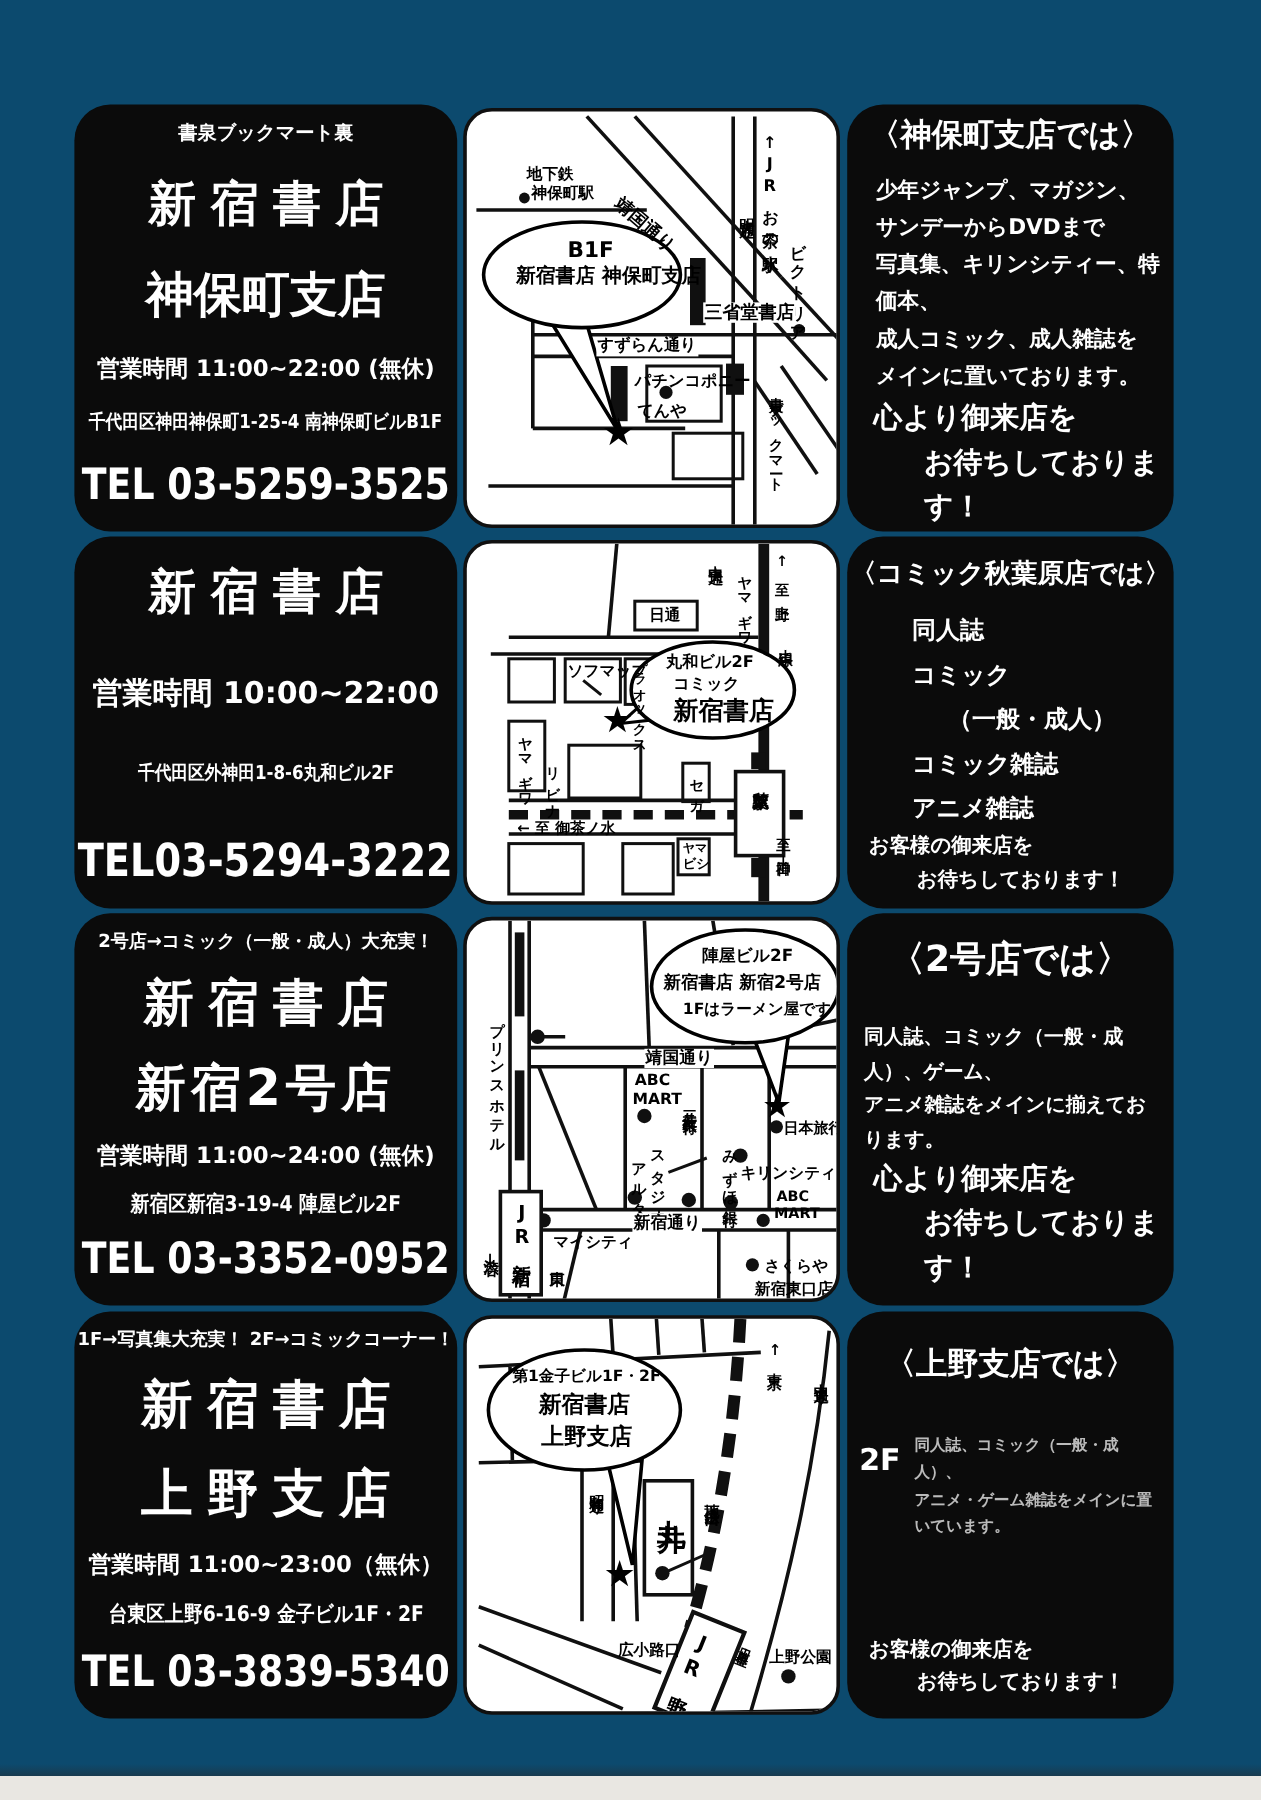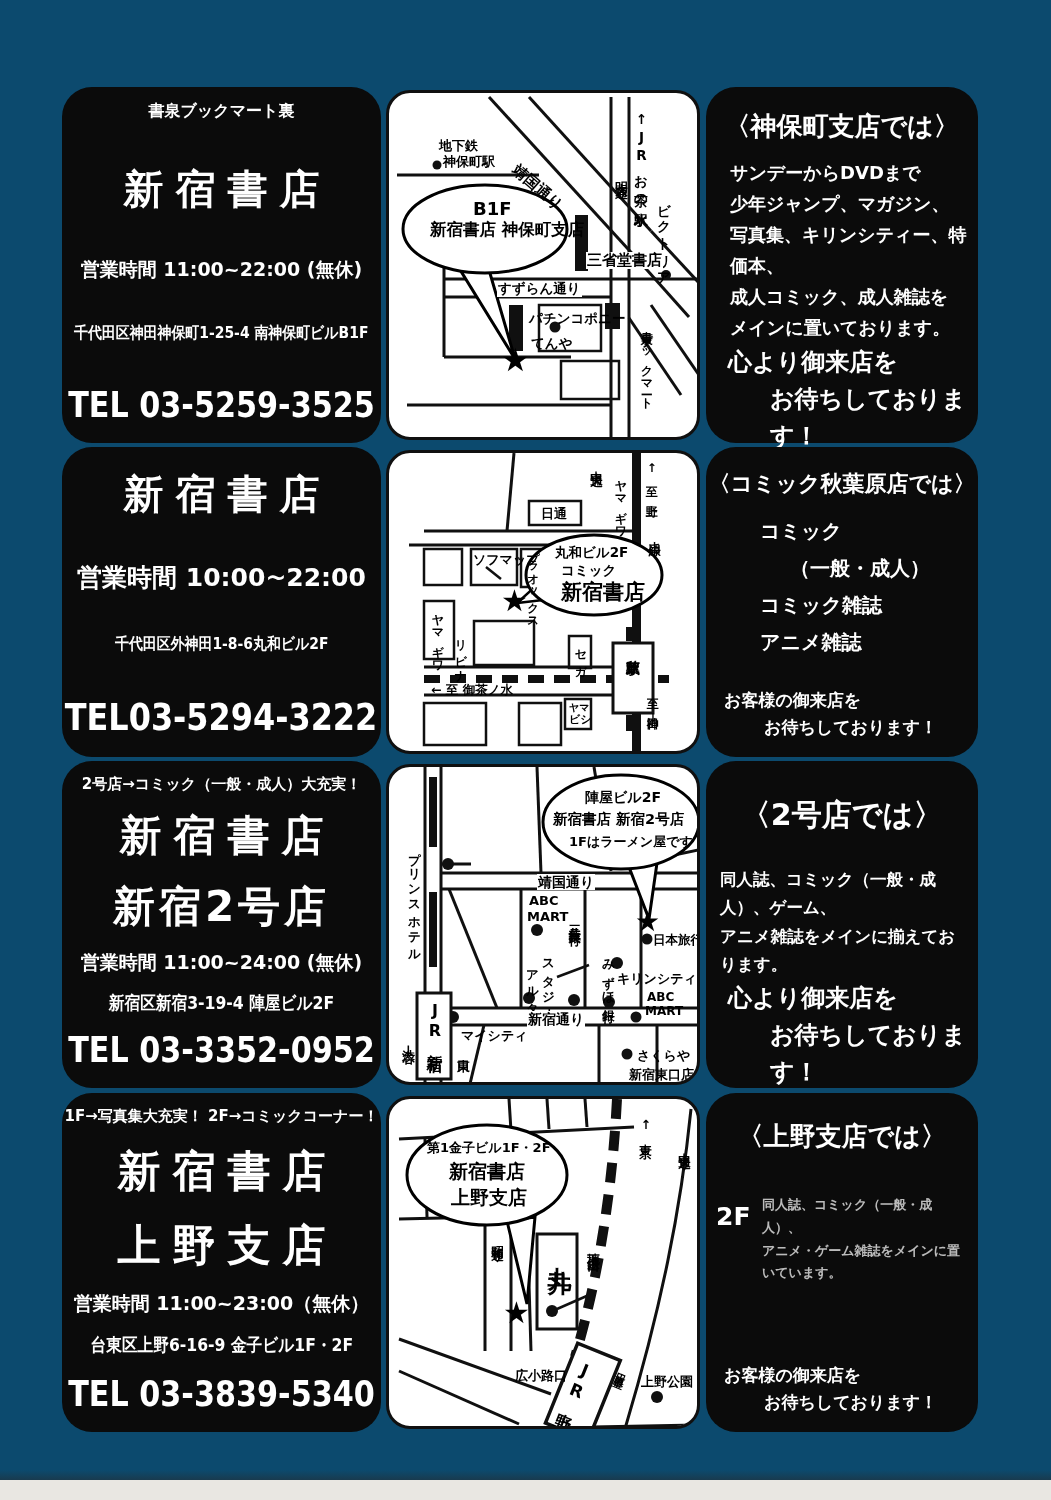--- a/index.html
+++ b/index.html
@@ -2,21 +2,21 @@
 <html><head>
 <meta charset="utf-8">
 <style>
   html,body{margin:0;padding:0;}
   body{background:#e9e7e2;font-family:"DejaVu Sans",sans-serif;}
   .page{position:relative;width:1051px;height:1480px;background:#0c4a6e;overflow:hidden;}
   .scan-edge{position:absolute;left:0;bottom:0;width:100%;height:10px;
     background:linear-gradient(rgba(0,0,0,0),rgba(40,40,40,.45));}
   .row{position:absolute;left:0;width:1051px;}
   .panel-black{position:absolute;background:#0b0b0b;border-radius:30px;color:#fff;
-    display:flex;flex-direction:column;align-items:center;box-sizing:border-box;}
+    display:flex;flex-direction:column;align-items:center;box-sizing:border-box;justify-content:center;}
   .info{left:62px;width:319px;height:100%;justify-content:space-between;padding:14px 8px 18px;}
   .detail{left:706px;width:272px;height:100%;padding:16px 10px;}
   .map{position:absolute;left:386px;top:3px;width:314px;background:#fff;
     border:3px solid #101010;border-radius:24px;box-sizing:border-box;overflow:hidden;}
   .map svg{position:absolute;left:0;top:0;}
   .tagline{font-size:16px;font-weight:700;white-space:nowrap;}
   .name{font-size:40px;font-weight:700;line-height:1.35;text-align:center;white-space:nowrap;}
   .ls{letter-spacing:12px;text-indent:12px;}
   .hours{font-size:19px;font-weight:700;white-space:nowrap;}
   .hours-big{font-size:25px;font-weight:700;white-space:nowrap;}
@@ -41,20 +41,21 @@
 </style>
 </head>
 <body>
 
 <div class="page">
 
   <div class="row" style="top:87px;height:356px">
     <div class="panel-black info">
       <div class="tagline">書泉ブックマート裏</div>
       <div class="name ls">新宿書店</div>
+      <div class="name">神保町支店</div>
       <div class="hours">営業時間  11:00~22:00 (無休)</div>
       <div class="addr">千代田区神田神保町1-25-4 南神保町ビルB1F</div>
       <div class="tel">TEL 03-5259-3525</div>
     </div>
 
     <div class="map" style="width:314px;height:350px">
       <svg width="314" height="350" viewBox="0 0 314 350">
         <g stroke="#101010" stroke-width="3" fill="none">
           <line x1="8" y1="82" x2="150" y2="82"></line>
           <line x1="100" y1="4" x2="250" y2="168"></line>
@@ -96,22 +97,22 @@
       <div class="ml" style="left:142px;top:243px;font-size:13.5px">てんや</div>
       <div class="ml mv" style="left:250px;top:228px;font-size:12px">書泉ブックマート</div>
       <div class="ml" style="left:84px;top:106px;font-size:18px">B1F</div>
       <div class="ml" style="left:41px;top:128px;font-size:16.5px">新宿書店 神保町支店</div>
       <div class="star" style="left:112px;top:248px;font-size:32px">★</div>
     </div>
 
     <div class="panel-black detail">
       <div class="d-head" style="font-size:26px">〈神保町支店では〉</div>
       <div class="d-body">
+        <div>少年ジャンプ、マガジン、</div>
         <div>サンデーからDVDまで</div>
-        <div>少年ジャンプ、マガジン、</div>
         <div>写真集、キリンシティー、特価本、</div>
         <div>成人コミック、成人雑誌を</div>
         <div>メインに置いております。</div>
       </div>
       <div class="close-big">
         <div>心より御来店を</div>
         <div class="c2">お待ちしております！</div>
       </div>
     </div>
   </div>
@@ -169,20 +170,21 @@
       <div class="ml mv" style="left:256px;top:236px;font-size:12px">至 神田↓</div>
       <div class="ml" style="left:166px;top:92px;font-size:13.5px">丸和ビル2F</div>
       <div class="ml" style="left:172px;top:110px;font-size:13.5px">コミック</div>
       <div class="ml" style="left:172px;top:127px;font-size:21px">新宿書店</div>
       <div class="star" style="left:112px;top:130px;font-size:30px">★</div>
     </div>
 
     <div class="panel-black detail">
       <div class="d-head" style="font-size:22px">〈コミック秋葉原店では〉</div>
       <div class="d-list">
+        <div>同人誌</div>
         <div>コミック</div>
         <div class="d-ind">（一般・成人）</div>
         <div>コミック雑誌</div>
         <div>アニメ雑誌</div>
       </div>
       <div class="close-sm">
         <div>お客様の御来店を</div>
         <div class="c2">お待ちしております！</div>
       </div>
     </div>

